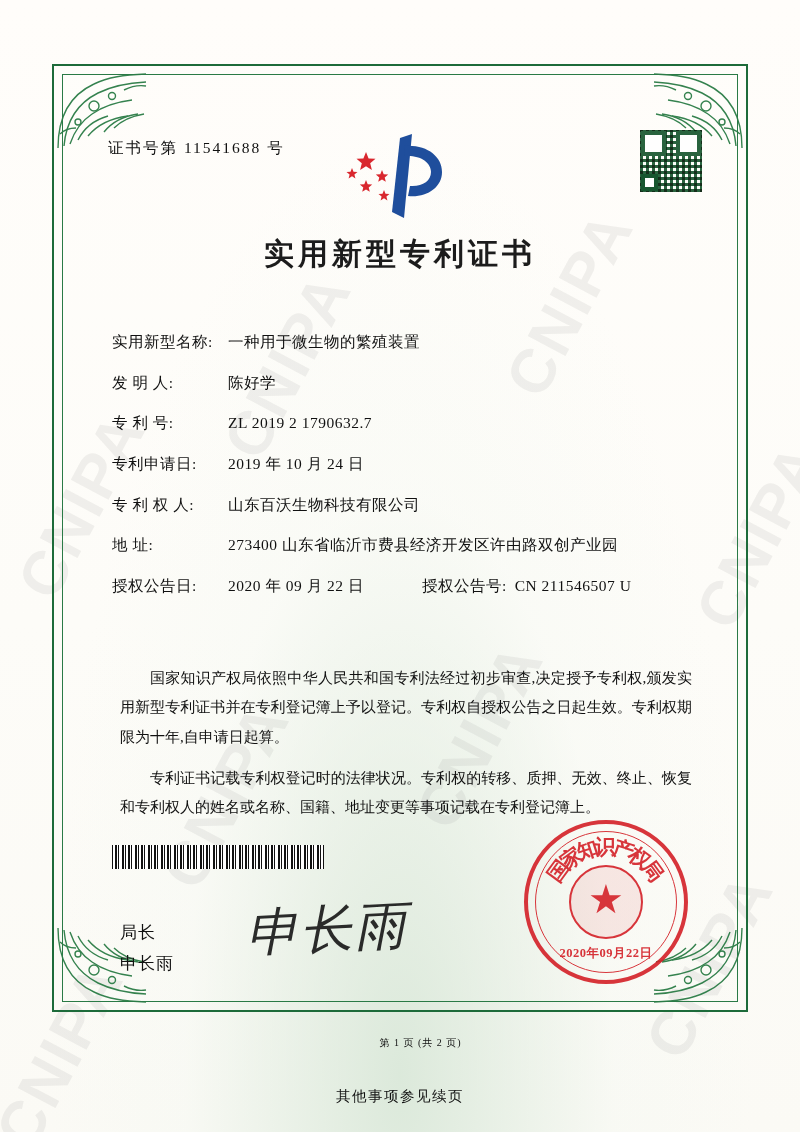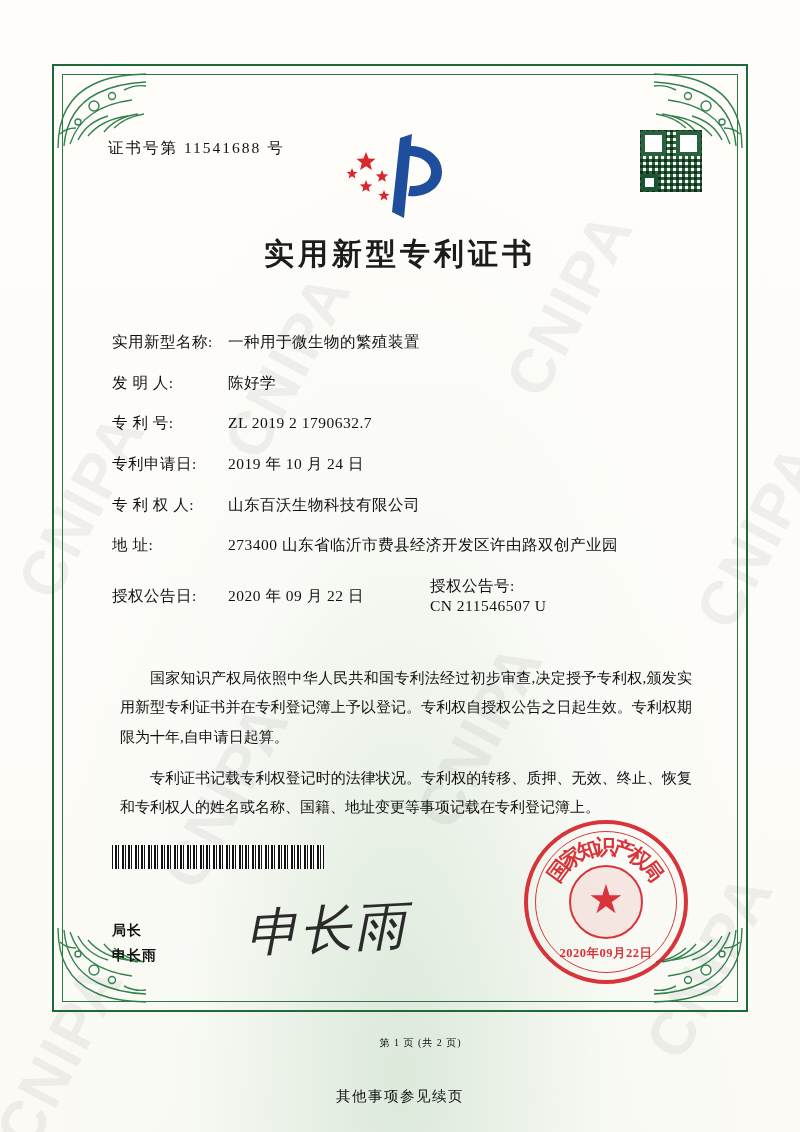--- a/index.html
+++ b/index.html
@@ -136,21 +136,21 @@
   .lbl {
     flex: 0 0 auto;
     white-space: nowrap;
     letter-spacing: .5px;
   }
   .val {
     margin-left: 8px;
     letter-spacing: .5px;
   }
   .row-two { display: flex; align-items: center; }
-  .row-two .right { margin-left: 58px; display: flex; align-items: baseline; flex-direction: column; }
+  .row-two .right { margin-left: 58px; display: flex; align-items: baseline; }
 
   
   .w-label { display: inline-block; }
   .l-name  { width: 108px; }
 
   
   .paras {
     position: absolute;
     left: 108px; right: 96px; top: 652px;
     font-size: 15px;
@@ -166,26 +166,25 @@
     left: 112px; top: 845px;
     width: 212px; height: 24px;
     background-image: repeating-linear-gradient(90deg,
       #111 0 1px, #fff 1px 3px, #111 3px 5px, #fff 5px 6px,
       #111 6px 7px, #fff 7px 10px, #111 10px 12px, #fff 12px 13px);
   }
 
   
   .sig-label {
     position: absolute;
-    left: 112px; top: 918px;
-    font-size: 14px;
+    left: 120px; top: 918px;
+    font-size: 17px;
     line-height: 1.8;
     color: #111;
     letter-spacing: 1px;
-    font-weight: bold;
   }
   .sig-script {
     position: absolute;
     left: 246px; top: 895px;
     font-size: 52px;
     color: #1a1a1a;
     font-family: "DejaVu Serif", serif;
     font-style: italic;
     letter-spacing: 2px;
     transform: rotate(-3deg);

